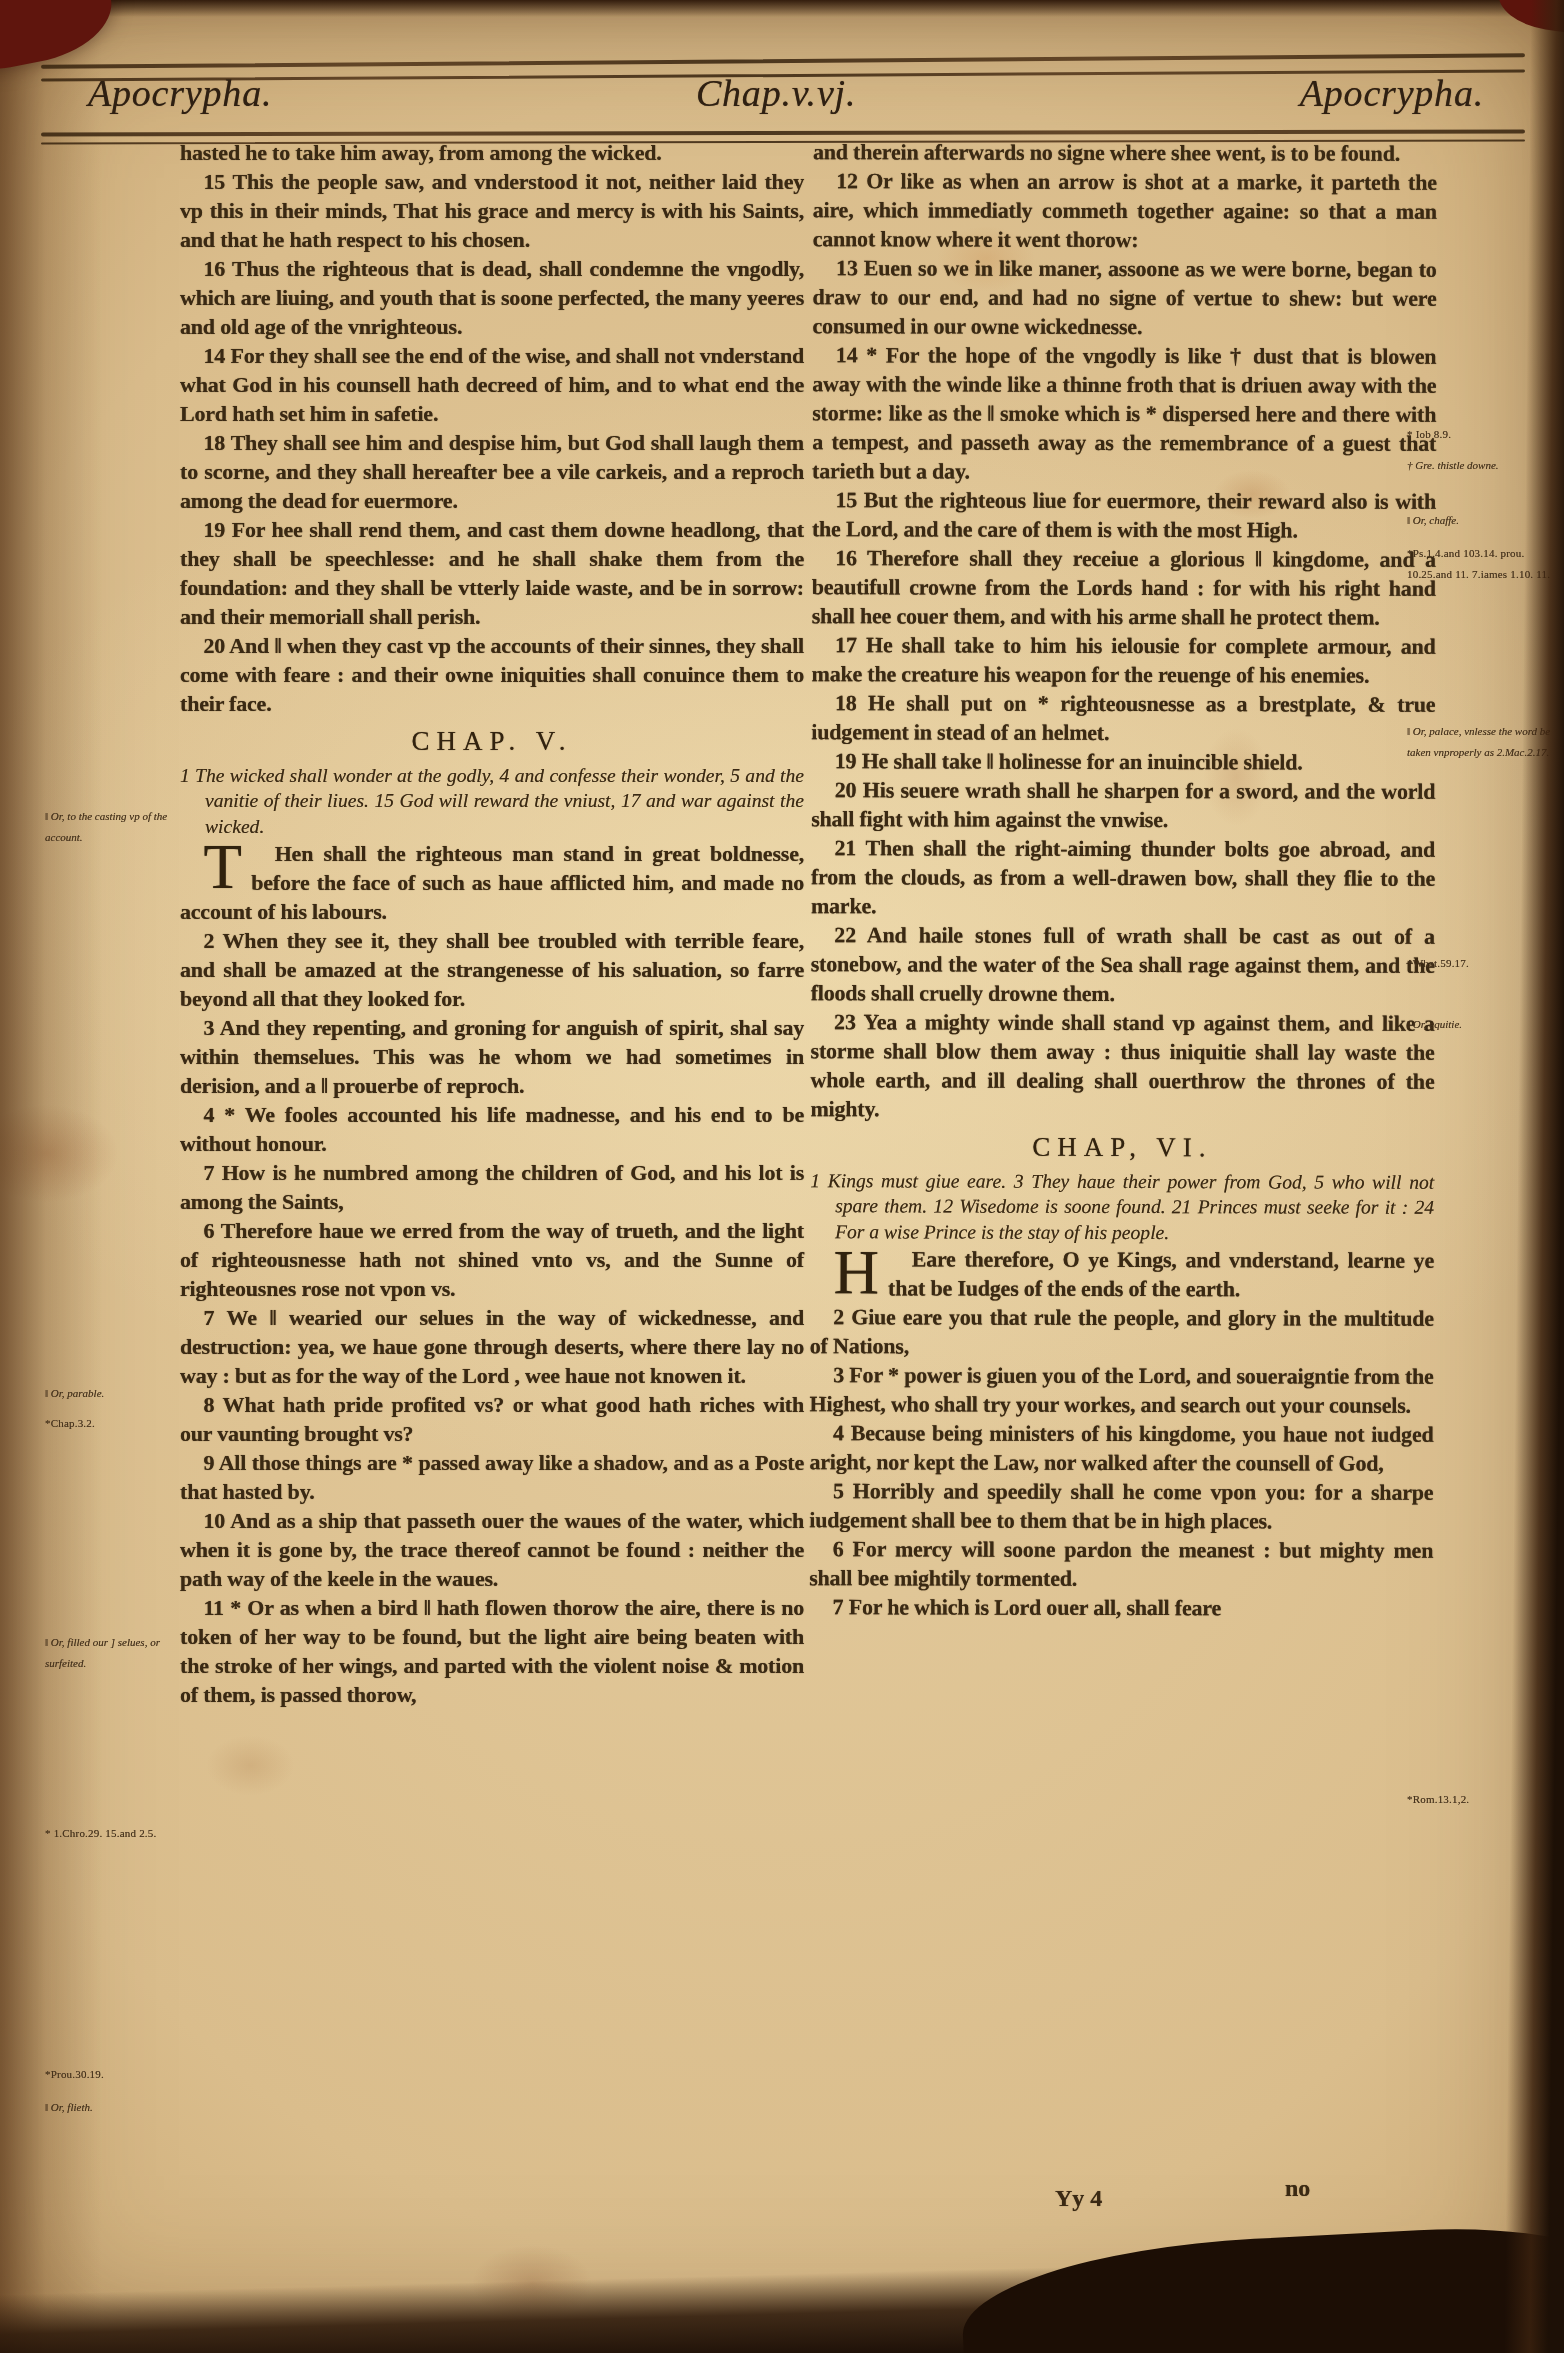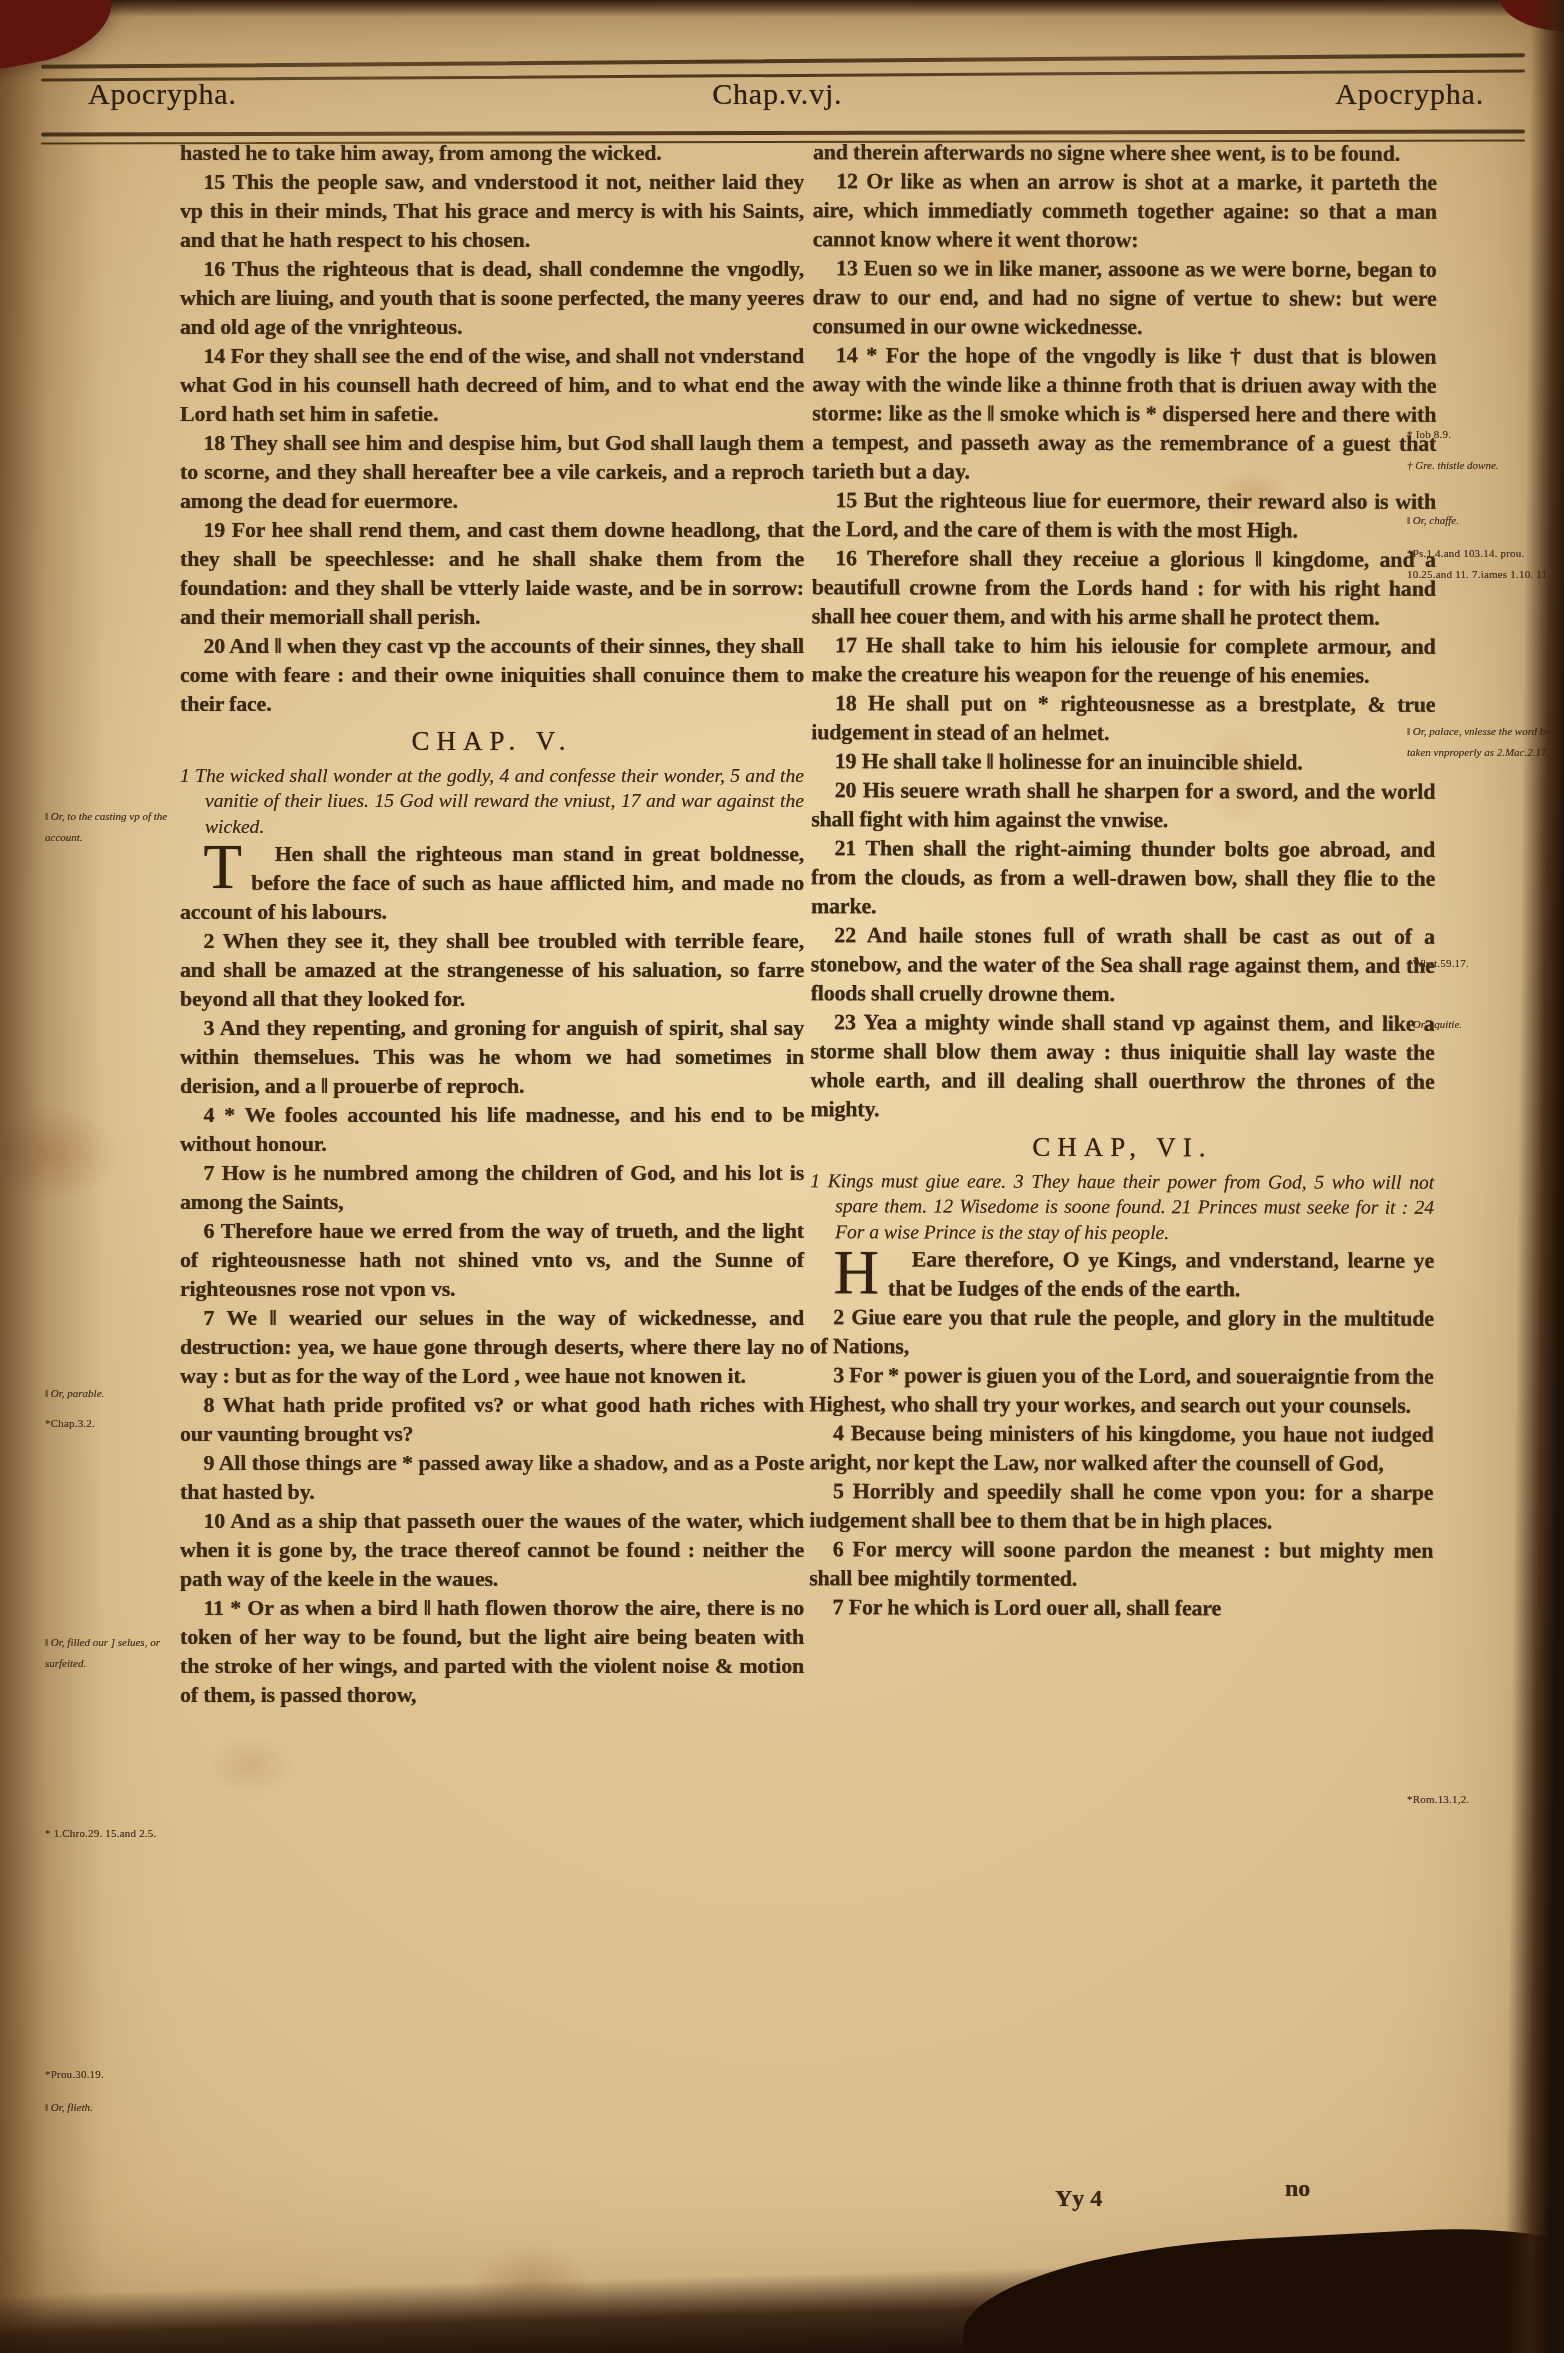--- a/index.html
+++ b/index.html
@@ -36,22 +36,22 @@
   .corner-tr{position:absolute;top:-23.5px;right:-27px;width:94px;height:52px;
     background:#5c140c;transform:rotate(9deg);border-radius:0 0 30% 55%;}
   
   .rule{position:absolute;left:41px;width:1484px;height:3.1px;border-radius:2.3px;opacity:.9;
     background:linear-gradient(90deg,#3c2812,#573a1e 22%,#3c2812 47%,#573a1e 71%,#3e2a13);}
   .rule.r1{top:59px;transform:rotate(-.45deg);height:3.9px;}
   .rule.r2{top:74px;transform:rotate(-.35deg);}
   .rule.r3{top:131px;height:3.9px;transform:rotate(-.12deg);}
   .rule.r4{top:141px;height:2.3px;transform:rotate(-.12deg);}
   
-  .rh{position:absolute;top:77px;font-size:30px;line-height:33px;color:#2f2012;
-    text-shadow:0 0 0.8px rgba(47,32,18,.7);letter-spacing:0.8px;}
+  .rh{position:absolute;top:77px;font-size:38px;line-height:33px;color:#2f2012;
+    text-shadow:0 0 0.8px rgba(47,32,18,.7);letter-spacing:0.8px;font-style:italic;}
   .rh.left{left:88px;}
   .rh.center{left:50%;transform:translateX(-54%);}
   .rh.right{right:81px;}
   
   .col{position:absolute;top:138px;width:624px;color:#3a2913;text-align:justify;
     font-size:22px;line-height:29px;font-weight:700;letter-spacing:-0.2px;
     text-shadow:0 0 0.9px rgba(59,42,20,.78);}
   .col.leftc{left:180px;}
   .col.rightc{left:811px;transform:rotate(.15deg);}
   .col p{margin:0;}

